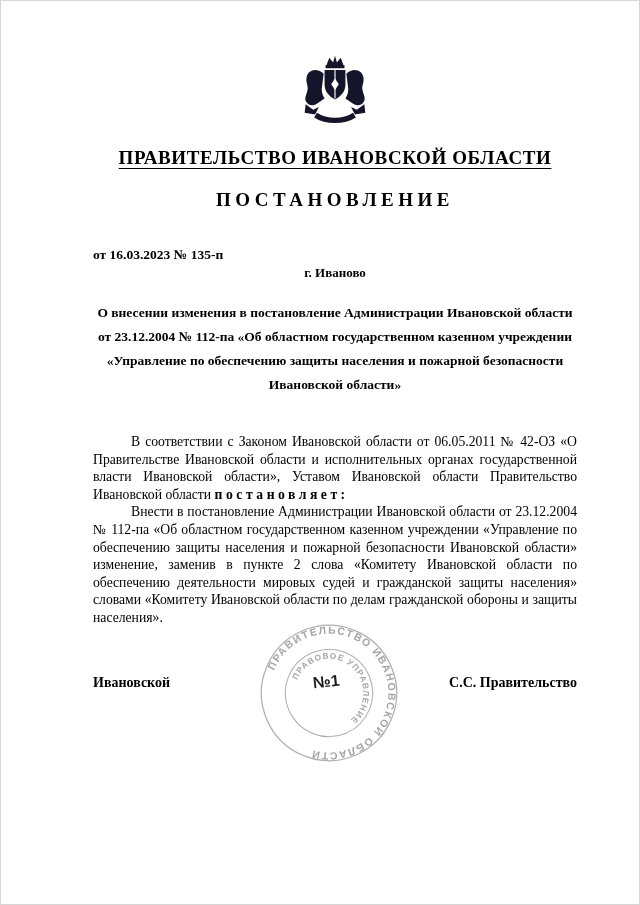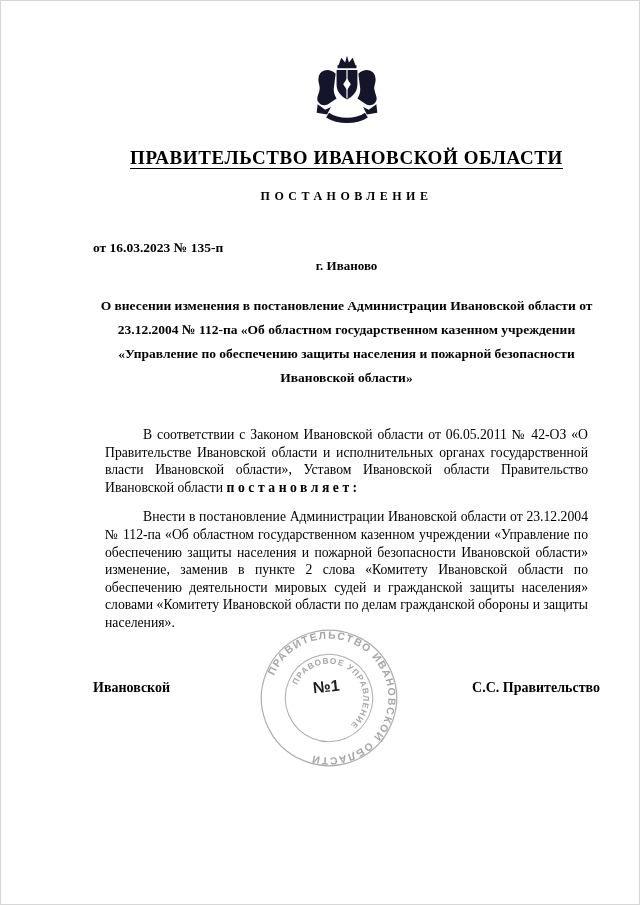--- a/index.html
+++ b/index.html
@@ -10,21 +10,21 @@
     font-family: "Liberation Serif", "DejaVu Serif", serif;
   }
   .page {
     position: relative;
     width: 640px;
     height: 905px;
     margin: 0 auto;
     background: #ffffff;
     border: 1px solid #d7d7d7;
     box-sizing: border-box;
-    padding: 52px 39px 0 92px;
+    padding: 52px 62px 0 92px;
     color: #000;
     overflow: hidden;
   }
   .emblem {
     display: block;
     width: 86px;
     margin: 0 auto 18px auto;
     text-align: center;
   }
   .org-title {
@@ -32,21 +32,21 @@
     font-size: 19px;
     font-weight: bold;
     text-align: center;
     letter-spacing: 0.6px;
     text-decoration: underline;
     text-underline-offset: 4px;
     white-space: nowrap;
   }
   .doc-type {
     margin-top: 20px;
-    font-size: 12px;
+    font-size: 19px;
     font-weight: bold;
     text-align: center;
     letter-spacing: 4.5px;
   }
   .date-line {
     margin-top: 36px;
     font-size: 13.5px;
     font-weight: bold;
     text-align: left;
   }
@@ -60,21 +60,21 @@
     margin-top: 20px;
     font-size: 13.5px;
     font-weight: bold;
     text-align: center;
     line-height: 24px;
   }
   .body-block {
     margin-top: 36px;
   }
   p.body-p {
-    margin: 12px;
+    margin: 0;
     font-size: 13.7px;
     line-height: 17.6px;
     text-align: justify;
     text-indent: 38px;
   }
   .spaced-bold {
     font-weight: bold;
     letter-spacing: 3.5px;
   }
   .sig-row {

